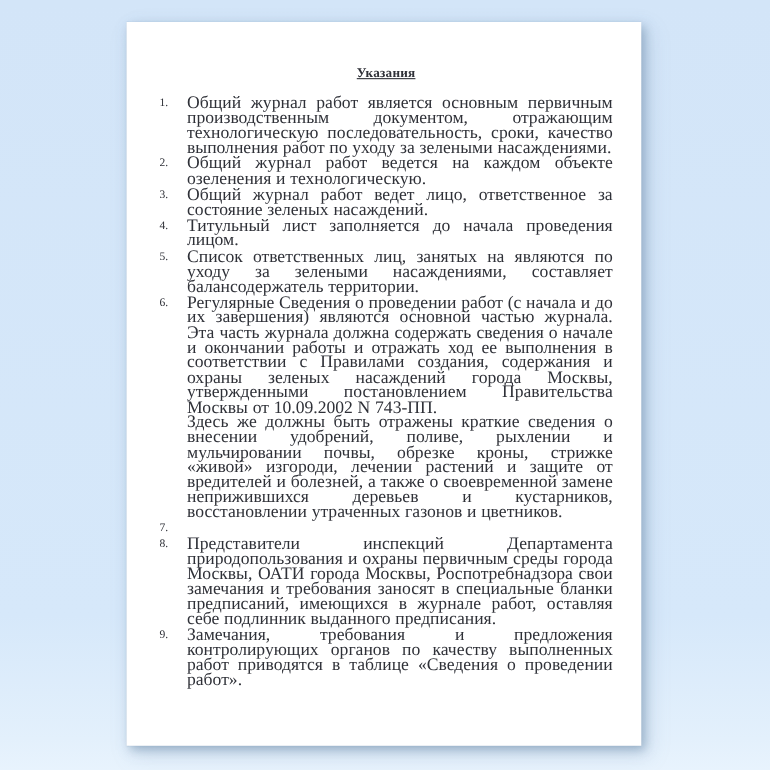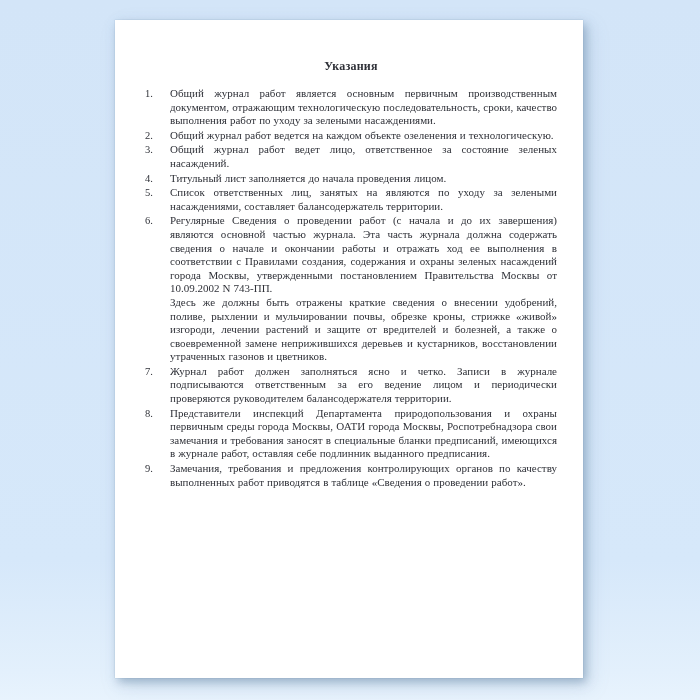--- a/index.html
+++ b/index.html
@@ -27,41 +27,42 @@
     padding: 38px 26px 0 30px;
     color: #2f3138;
   }
   .doc-title {
     text-align: center;
     font-weight: bold;
     font-size: 12px;
     line-height: 16px;
     letter-spacing: 0.2px;
     margin: 0 0 13px 0;
+    text-decoration: underline;
   }
   .items {
     margin-top: 0;
   }
   .item {
     display: flex;
     align-items: flex-start;
     margin: 0 0 1px 0;
   }
   .num {
     flex: 0 0 25px;
     font-size: 10.5px;
     line-height: 13.6px;
   }
   .item-body {
     flex: 1 1 auto;
     min-width: 0;
   }
   .item-body p {
     margin: 0;
-    font-size: 11px;
+    font-size: 16px;
     line-height: 13.6px;
     text-align: justify;
     text-align-last: left;
     word-spacing: 0.3px;
   }
 </style>
 </head>
 <body>
 
 <div class="sheet">
@@ -102,21 +103,20 @@
       <div class="item">
         <div class="num">6.</div>
         <div class="item-body">
           <p>Регулярные Сведения о проведении работ (с начала и до их завершения) являются основной частью журнала. Эта часть журнала должна содержать сведения о начале и окончании работы и отражать ход ее выполнения в соответствии с Правилами создания, содержания и охраны зеленых насаждений города Москвы, утвержденными постановлением Правительства Москвы от 10.09.2002 N 743-ПП.</p>
           <p>Здесь же должны быть отражены краткие сведения о внесении удобрений, поливе, рыхлении и мульчировании почвы, обрезке кроны, стрижке «живой» изгороди, лечении растений и защите от вредителей и болезней, а также о своевременной замене неприжившихся деревьев и кустарников, восстановлении утраченных газонов и цветников.</p>
         </div>
       </div>
       <div class="item">
         <div class="num">7.</div>
         <div class="item-body">
-          <p>Журнал работ должен заполняться ясно и четко. Записи в журнале подписываются ответственным за его ведение лицом и периодически проверяются руководителем балансодержателя территории.</p>
         </div>
       </div>
       <div class="item">
         <div class="num">8.</div>
         <div class="item-body">
           <p>Представители инспекций Департамента природопользования и охраны первичным среды города Москвы, ОАТИ города Москвы, Роспотребнадзора свои замечания и требования заносят в специальные бланки предписаний, имеющихся в журнале работ, оставляя себе подлинник выданного предписания.</p>
         </div>
       </div>
       <div class="item">
         <div class="num">9.</div>

